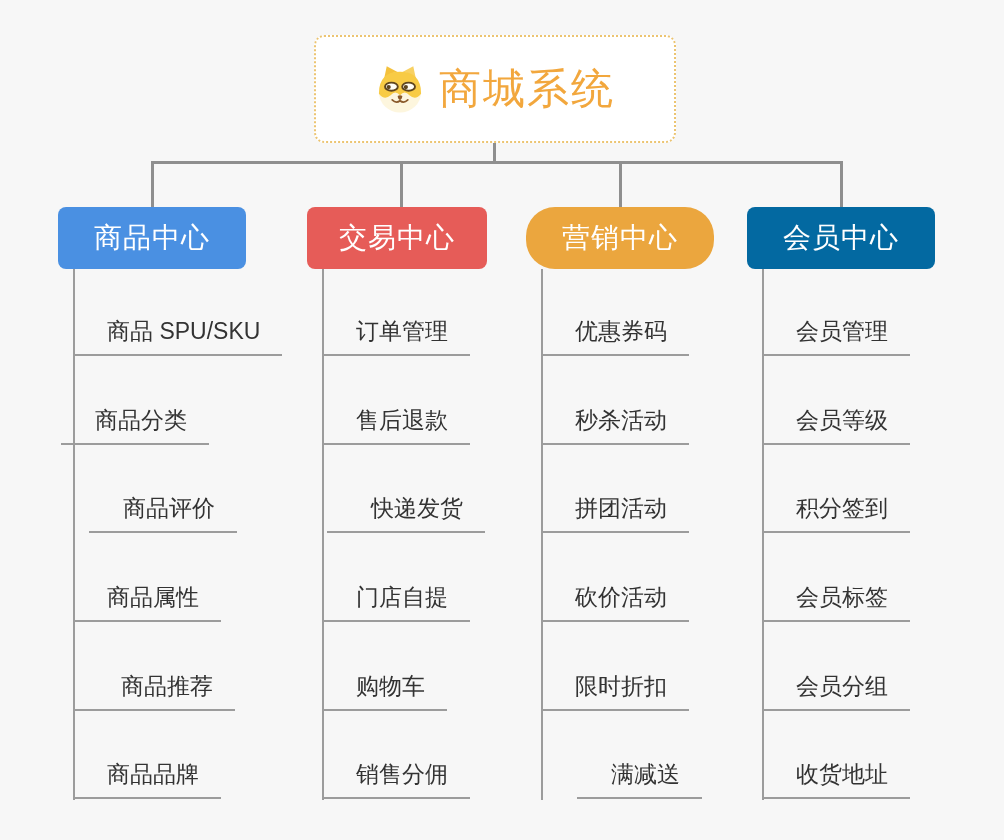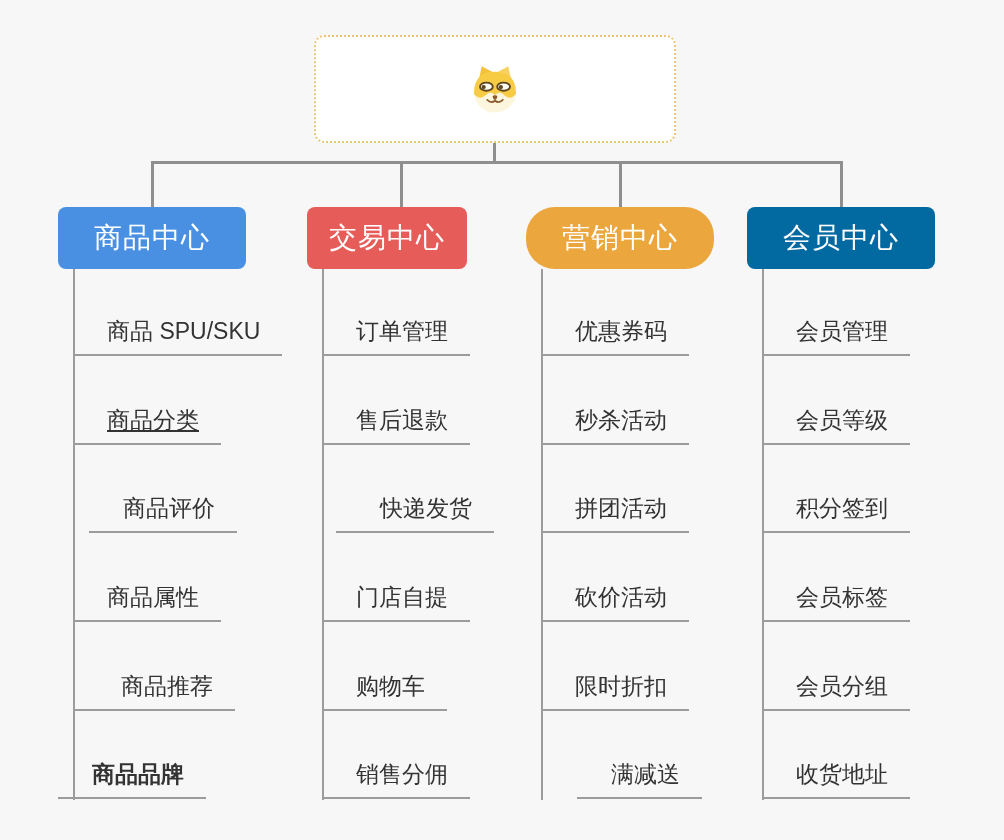--- a/index.html
+++ b/index.html
@@ -78,36 +78,37 @@
 
       <ellipse cx="21" cy="29" rx="8.2" ry="5.2" fill="#fffdf5" stroke="#5e451e" stroke-width="2.4"></ellipse>
       <ellipse cx="43" cy="29" rx="8.2" ry="5.2" fill="#fffdf5" stroke="#5e451e" stroke-width="2.4"></ellipse>
       <circle cx="17.5" cy="29.5" r="2.7" fill="#5e451e"></circle>
       <circle cx="39.5" cy="29.5" r="2.7" fill="#5e451e"></circle>
 
       <path d="M29 41 Q32 39 35 41 Q34.5 45.5 32 46 Q29.5 45.5 29 41 Z" fill="#8a5a2b"></path>
 
       <path d="M22 46 Q27 51 32 47 Q37 51 42 46" fill="none" stroke="#8a5a2b" stroke-width="2.2" stroke-linecap="round"></path>
     </svg>
+    <span class="root-title">商城系统</span>
   </div>
 
   <div id="branches">
       <div class="branch-node" style="left: 58px; width: 188px; background: rgb(74, 144, 226);">商品中心</div>
       <div class="spine" style="left: 73px; top: 269px; height: 531px;"></div>
       <div class="child-node" style="left: 73px; top: 319px;">商品 SPU/SKU</div>
-      <div class="child-node" style="left: 73px; top: 408px; text-decoration: underline;">商品分类</div>
+      <div class="child-node" style="left: 61px; top: 408px;">商品分类</div>
       <div class="child-node" style="left: 73px; top: 496px; margin-left: 16px;">商品评价</div>
       <div class="child-node" style="left: 73px; top: 585px;">商品属性</div>
       <div class="child-node" style="left: 73px; top: 674px; padding-left: 48px;">商品推荐</div>
-      <div class="child-node" style="left: 58px; top: 762px; font-weight: bold;">商品品牌</div>
-      <div class="branch-node" style="left: 307px; width: 160px; background: rgb(230, 92, 88);">交易中心</div>
+      <div class="child-node" style="left: 73px; top: 762px;">商品品牌</div>
+      <div class="branch-node" style="left: 307px; width: 180px; background: rgb(230, 92, 88);">交易中心</div>
       <div class="spine" style="left: 322px; top: 269px; height: 531px;"></div>
       <div class="child-node" style="left: 322px; top: 319px;">订单管理</div>
       <div class="child-node" style="left: 322px; top: 408px;">售后退款</div>
-      <div class="child-node" style="left: 336px; top: 496px; padding-left: 44px;">快递发货</div>
+      <div class="child-node" style="left: 327px; top: 496px; padding-left: 44px;">快递发货</div>
       <div class="child-node" style="left: 322px; top: 585px;">门店自提</div>
       <div class="child-node" style="left: 322px; top: 674px;">购物车</div>
       <div class="child-node" style="left: 322px; top: 762px;">销售分佣</div>
       <div class="branch-node" style="left: 526px; width: 188px; background: rgb(235, 166, 62); border-radius: 29px;">营销中心</div>
       <div class="spine" style="left: 541px; top: 269px; height: 531px;"></div>
       <div class="child-node" style="left: 541px; top: 319px;">优惠券码</div>
       <div class="child-node" style="left: 541px; top: 408px;">秒杀活动</div>
       <div class="child-node" style="left: 541px; top: 496px;">拼团活动</div>
       <div class="child-node" style="left: 541px; top: 585px;">砍价活动</div>
       <div class="child-node" style="left: 541px; top: 674px;">限时折扣</div>

